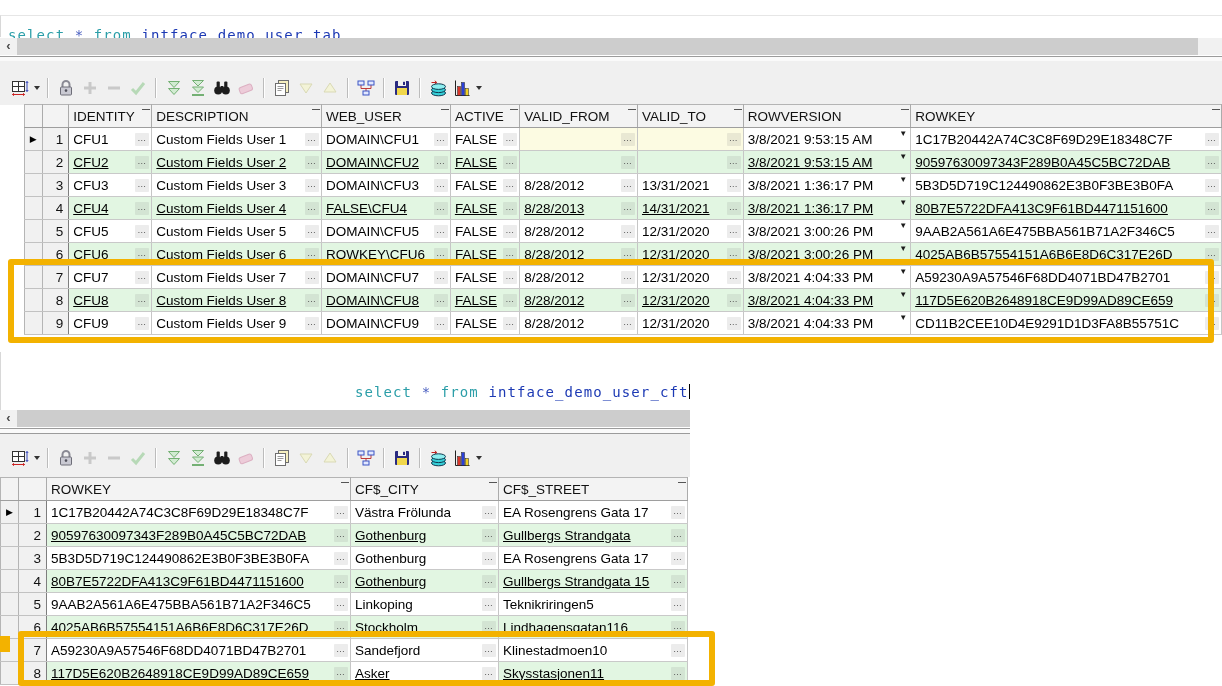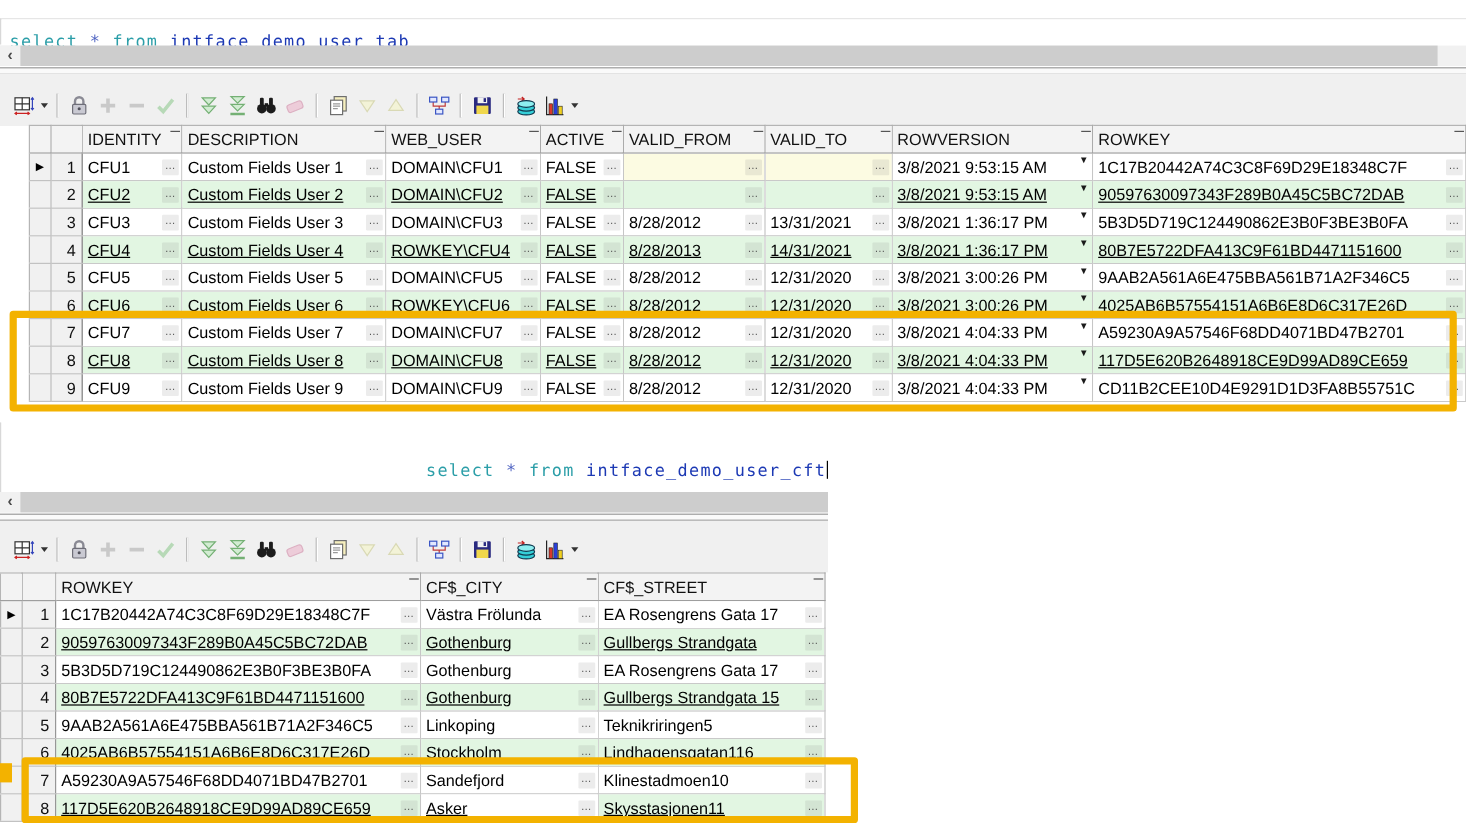--- a/index.html
+++ b/index.html
@@ -299,21 +299,21 @@
           <td class="cell"><span>8/28/2012</span><span class="ebtn">…</span></td>
           <td class="cell"><span>13/31/2021</span><span class="ebtn">…</span></td>
           <td class="cell"><span>3/8/2021 1:36:17 PM</span><span class="dbtn">▼</span></td>
           <td class="cell"><span>5B3D5D719C124490862E3B0F3BE3B0FA</span><span class="ebtn">…</span></td>
         </tr>
         <tr class="even">
           <td class="ind"></td>
           <td class="num">4</td>
           <td class="cell"><span>CFU4</span><span class="ebtn">…</span></td>
           <td class="cell"><span>Custom Fields User 4</span><span class="ebtn">…</span></td>
-          <td class="cell"><span>ROWKEY\CFU4</span><span class="ebtn">…</span></td>
+          <td class="cell"><span>FALSE\CFU4</span><span class="ebtn">…</span></td>
           <td class="cell"><span>FALSE</span><span class="ebtn">…</span></td>
           <td class="cell"><span>8/28/2013</span><span class="ebtn">…</span></td>
           <td class="cell"><span>14/31/2021</span><span class="ebtn">…</span></td>
           <td class="cell"><span>3/8/2021 1:36:17 PM</span><span class="dbtn">▼</span></td>
           <td class="cell"><span>80B7E5722DFA413C9F61BD4471151600</span><span class="ebtn">…</span></td>
         </tr>
         <tr class="odd">
           <td class="ind"></td>
           <td class="num">5</td>
           <td class="cell"><span>CFU5</span><span class="ebtn">…</span></td>

